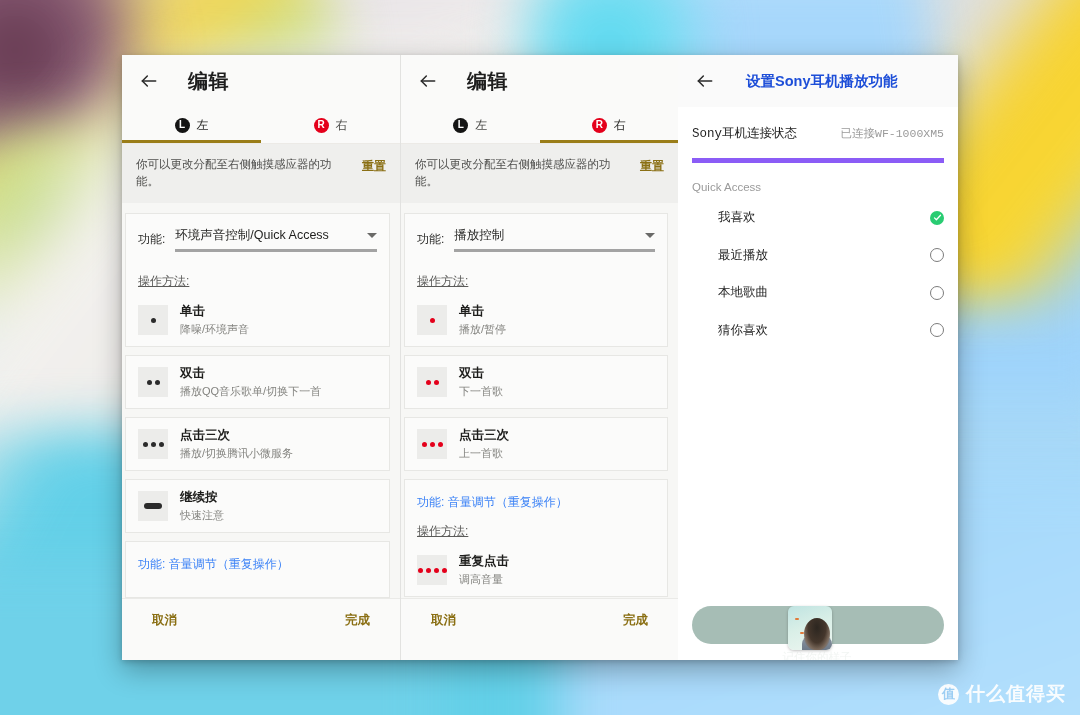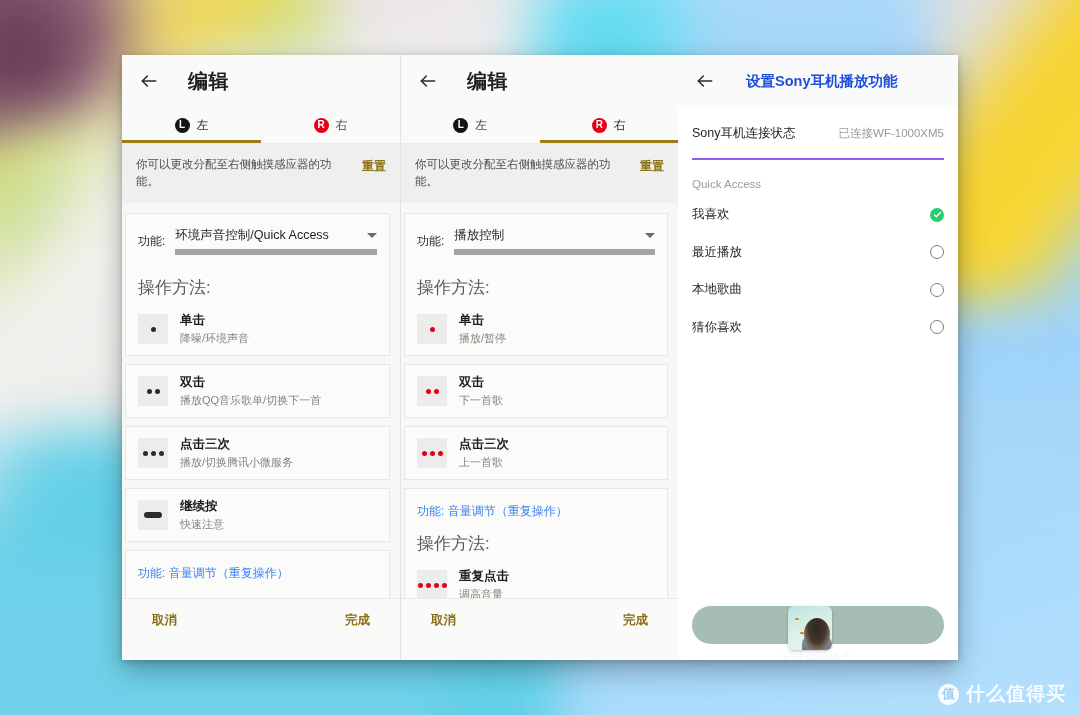--- a/index.html
+++ b/index.html
@@ -152,30 +152,30 @@
   }
   .group.flush { margin-bottom: 0; }
 
   .fn-row {
     display: flex; align-items: center; gap: 10px;
     padding: 13px 12px 11px 12px;
   }
   .fn-label { font-size: 12px; color: #2d2d2b; white-space: nowrap; }
   .fn-select {
     flex: 1; display: flex; align-items: center; justify-content: space-between;
-    border-bottom: 6px solid #a3a3a3; padding-bottom: 5px; cursor: pointer;
+    border-bottom: 3px solid #a3a3a3; padding-bottom: 5px; cursor: pointer;
   }
   .fn-value { font-size: 12.5px; color: #1f1f1d; }
   .caret { width: 0; height: 0; border-left: 5px solid transparent;
            border-right: 5px solid transparent; border-top: 5px solid #6a6a68; margin-left: 8px; }
 
   .fn-title-plain {
     font-size: 12px; color: #3b82f6; padding: 14px 12px 2px 12px;
   }
-  .ops-label { font-size: 17px; color: #5b5b59; padding: 10px 12px 4px 12px; }
+  .ops-label { font-size: 12px; color: #5b5b59; padding: 10px 12px 4px 12px; text-decoration: underline; }
 
   .op-item {
     display: flex; align-items: center; gap: 12px;
     padding: 9px 12px 9px 12px;
     border-top: 1px solid #ececea;
   }
   .op-item.first { border-top: none; }
   .op-icon {
     width: 30px; height: 30px; background: #ececea; flex: 0 0 auto;
     display: flex; align-items: center; justify-content: center; gap: 3px;
@@ -197,30 +197,30 @@
   
   .qa-bar {
     height: 52px; background: #fafafa; display: flex; align-items: center;
     padding: 0 14px; flex: 0 0 auto;
   }
   .qa-title { font-size: 14.5px; color: #1d4ed8; font-weight: 700; margin-left: 28px; }
   .qa-body { flex: 1; padding: 0 14px; position: relative; overflow: hidden; }
 
   .qa-status {
     display: flex; align-items: center; justify-content: space-between;
-    padding: 18px 0 16px 0; border-bottom: 2px solid #8b5cf6;
+    padding: 18px 0 16px 0; border-bottom: 5px solid #8b5cf6; font-family: Liberation Mono, monospace;
   }
   .qa-status-label { font-size: 12.5px; color: #1e1e1e; }
   .qa-status-value { font-size: 11.5px; color: #9a9a9a; }
 
   .qa-section { font-size: 11.5px; color: #9a9a9a; padding: 18px 0 6px 0; }
 
   .qa-item {
     display: flex; align-items: center; justify-content: space-between;
-    height: 37.5px; cursor: pointer;
+    height: 37.5px; cursor: pointer; margin-left: 26px;
   }
   .qa-item-label { font-size: 12.5px; color: #1e1e1e; }
   .radio { width: 14px; height: 14px; border-radius: 50%; border: 1.4px solid #7c7c7c; }
   .radio.checked {
     border: none; background: #29cc72;
     display: flex; align-items: center; justify-content: center;
   }
   .radio.checked svg { width: 9px; height: 9px; }
 
   

